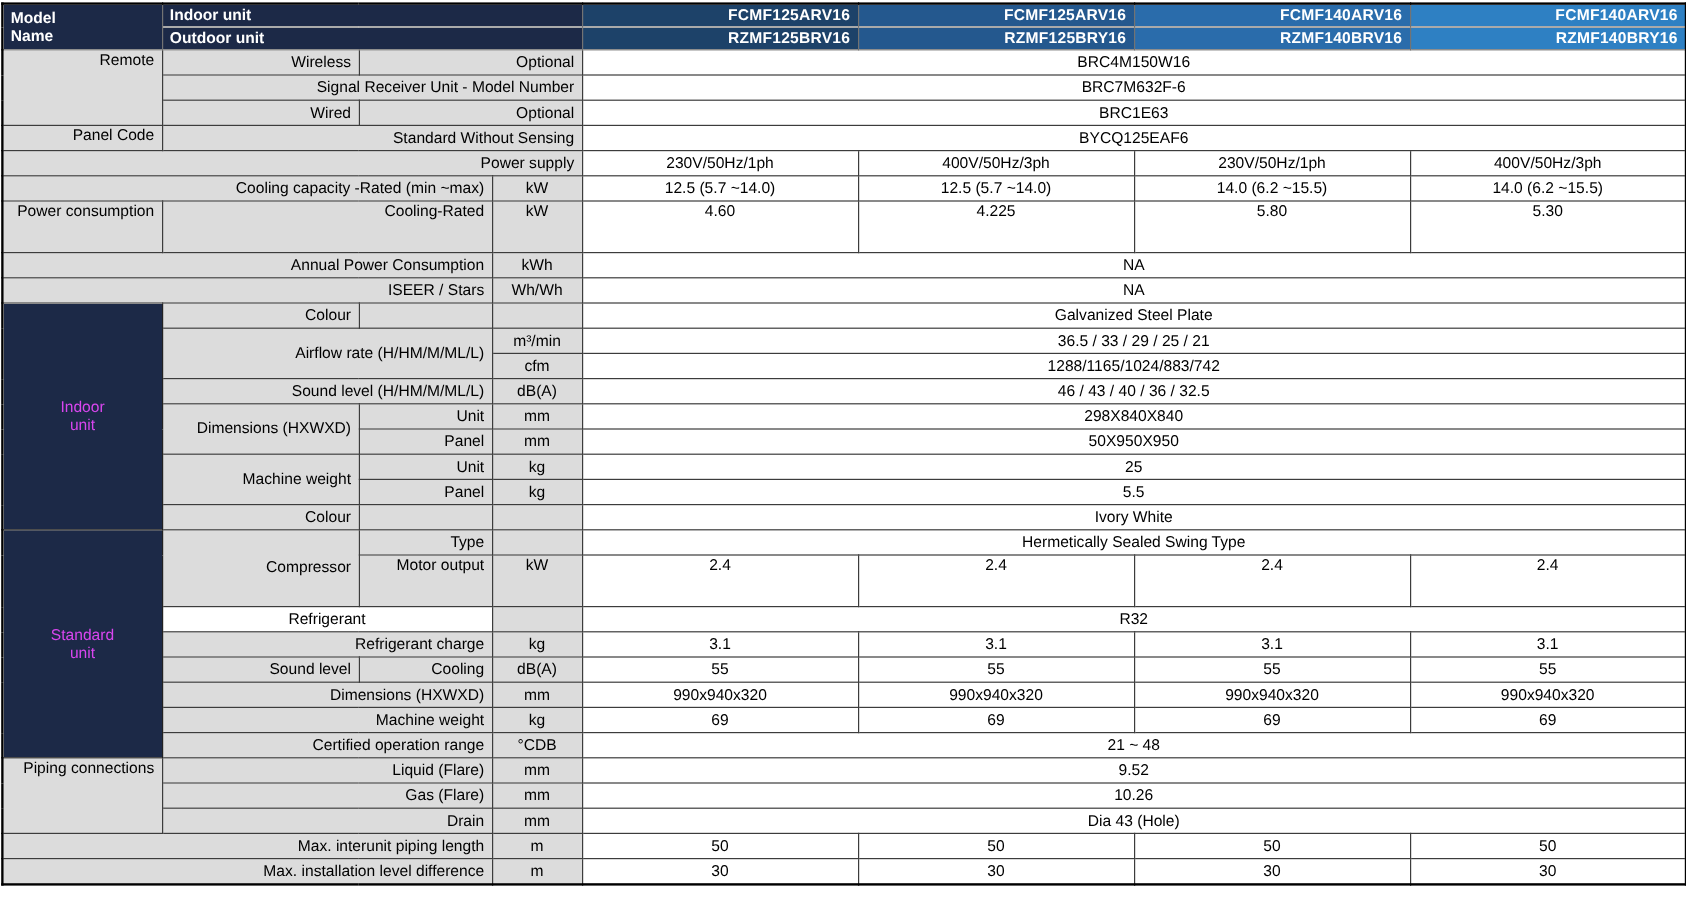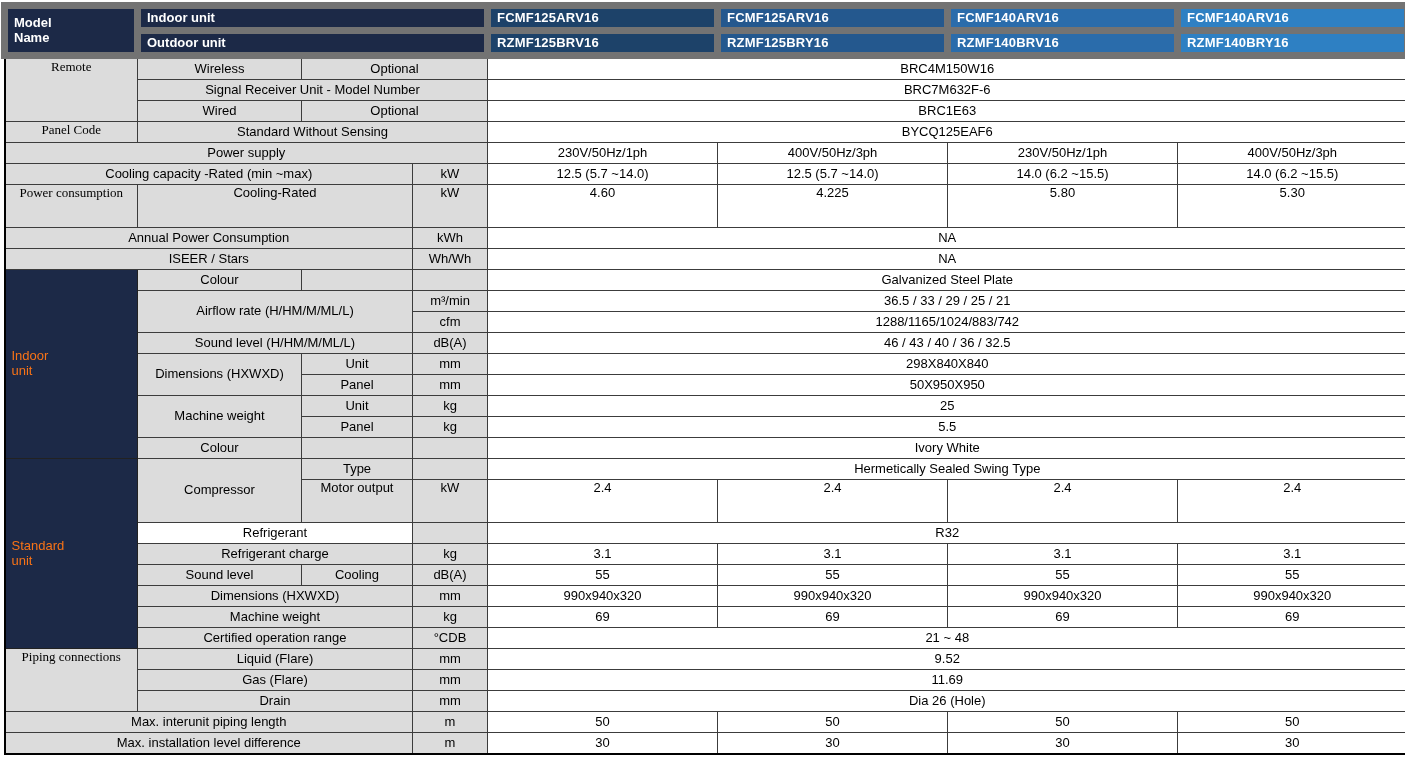--- a/index.html
+++ b/index.html
@@ -1,30 +1,30 @@
 <!DOCTYPE html>
 <html style="--navy: #1c2947; --label-bg: #dcdcdc;"><head>
 <meta charset="utf-8">
 <style>
   html,body{margin:0;padding:0;background:#fff;}
   body{font-family:"Liberation Sans",sans-serif;color:#000;}
   .wrap{padding:2px 1px;}
   table{border-collapse:collapse;table-layout:fixed;width:1403px;border:2px solid #000;}
   th,td{border:1px solid #3c3c3c;font-size:13px;line-height:1.15;padding:1px 6px;height:18px;overflow:hidden;}
   
-  thead th{height:16px;font-weight:bold;border:7px solid #737373;}
+  thead th{height:16px;font-weight:bold;border:1px solid #737373;}
   th.navy{background:var(--navy);color:#fff;text-align:left;white-space:pre-line;vertical-align:middle;}
-  th.model{color:#fff;text-align:left;letter-spacing:.2px;}
+  th.model{color:#fff;text-align:right;letter-spacing:.2px;}
   
-  td.sec{background:var(--label-bg);text-align:center;vertical-align:top;font-family:Liberation Serif, serif;}
-  td.lbl{background:var(--label-bg);text-align:center;}
+  td.sec{background:var(--label-bg);text-align:right;vertical-align:top;}
+  td.lbl{background:var(--label-bg);text-align:right;}
   td.lblc{text-align:center;}
   td.unit{background:var(--label-bg);text-align:center;padding:1px 2px;}
   td.val{background:#fff;text-align:center;}
-  td.secnavy{background:var(--navy);color:#f97316;text-align:left;white-space:pre-line;vertical-align:middle;border-color:#222;}
+  td.secnavy{background:var(--navy);color:#d946ef;text-align:center;white-space:pre-line;vertical-align:middle;border-color:#222;}
   tr.tall td{height:40px;vertical-align:top;margin-top:37px;}
 </style>
 </head>
 <body>
 
 <div class="wrap">
   <table>
     <colgroup>
       <col style="width:133px">
         <col style="width:164px">
@@ -219,26 +219,26 @@
         </tr>
         <tr>
           <td class="sec" rowspan="3">Piping connections</td>
           <td class="lbl" colspan="2">Liquid (Flare)</td>
           <td class="unit">mm</td>
           <td class="val" colspan="4">9.52</td>
         </tr>
         <tr>
           <td class="lbl" colspan="2">Gas (Flare)</td>
           <td class="unit">mm</td>
-          <td class="val" colspan="4">11.69</td>
+          <td class="val" colspan="4">10.26</td>
         </tr>
         <tr>
           <td class="lbl" colspan="2">Drain</td>
           <td class="unit">mm</td>
-          <td class="val" colspan="4">Dia 26 (Hole)</td>
+          <td class="val" colspan="4">Dia 43 (Hole)</td>
         </tr>
         <tr>
           <td class="lbl" colspan="3">Max. interunit piping length</td>
           <td class="unit">m</td>
           <td class="val">50</td>
           <td class="val">50</td>
           <td class="val">50</td>
           <td class="val">50</td>
         </tr>
         <tr>

